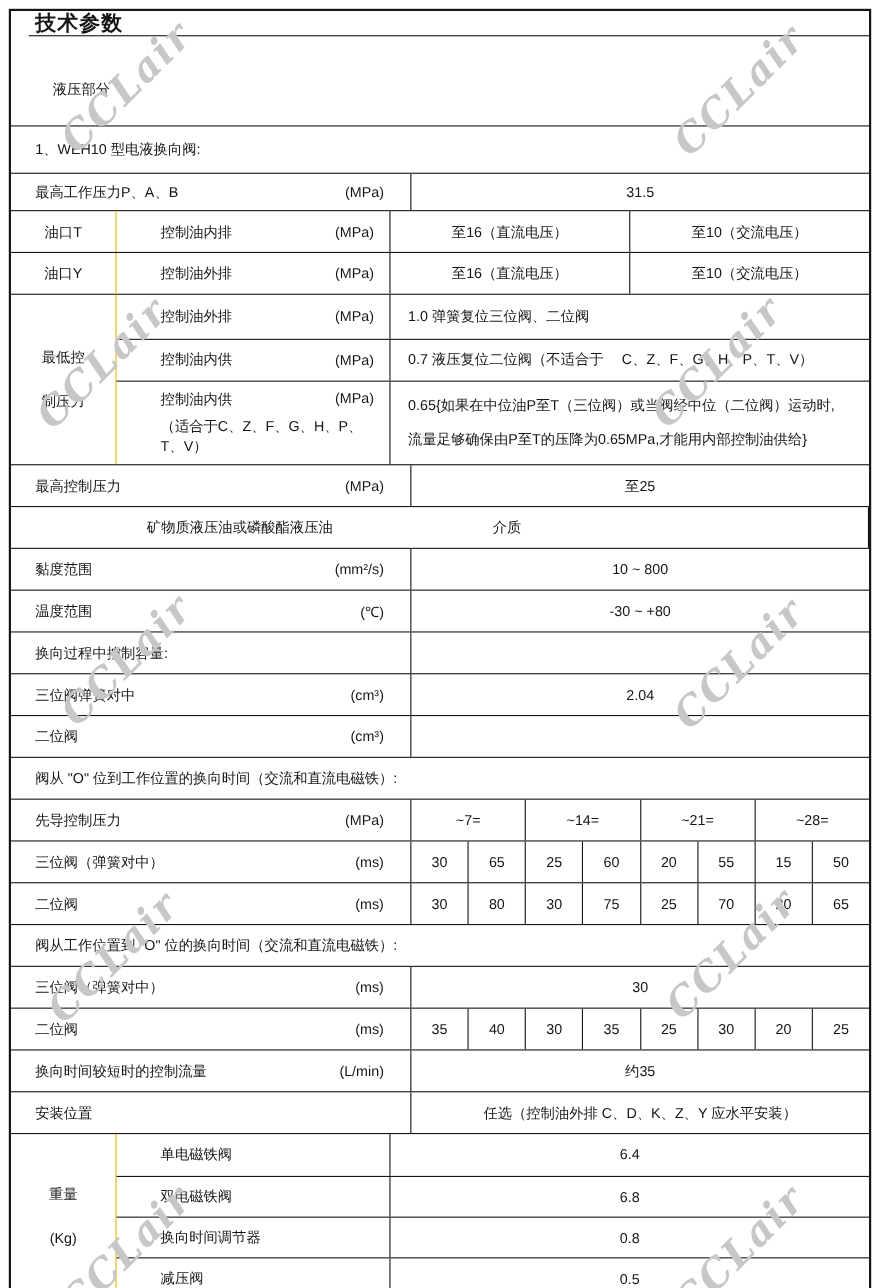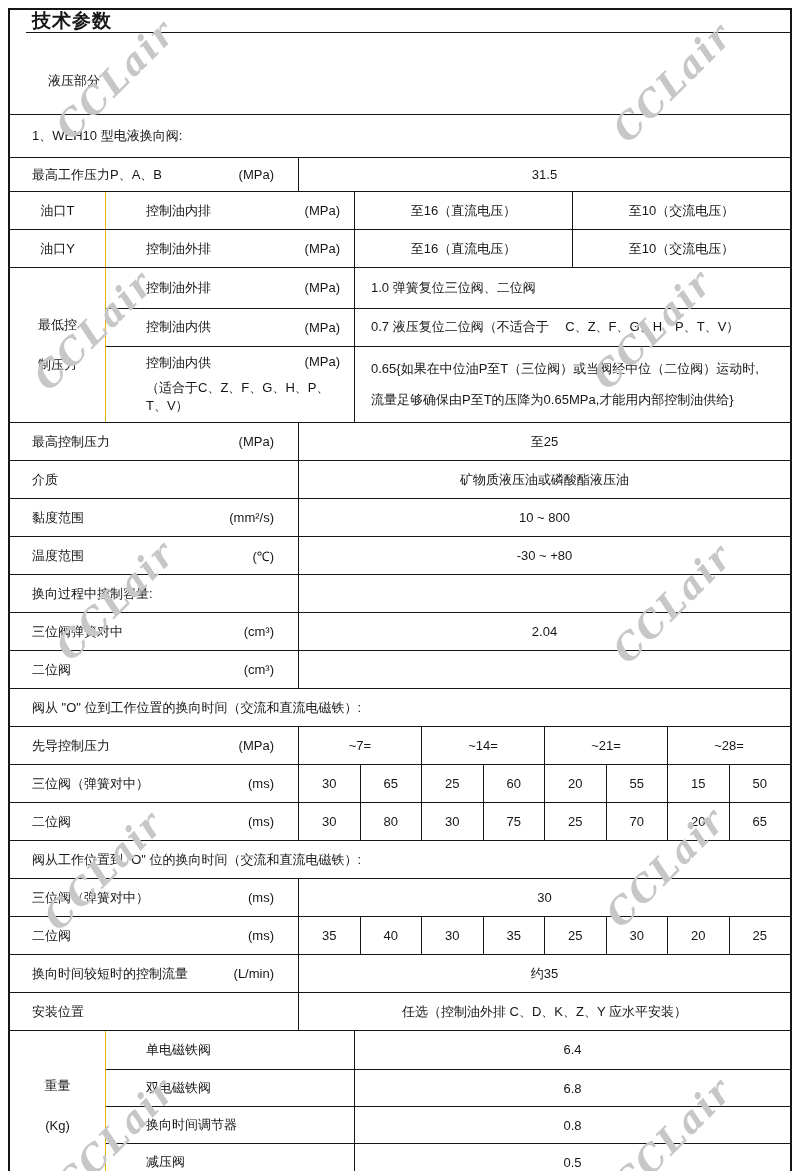--- a/index.html
+++ b/index.html
@@ -21,21 +21,21 @@
     z-index: 1;
   }
   .tr { display: flex; align-items: stretch; border-top: 1px solid #161616; }
   .tr.first { border-top: none; }
   .cell { display: flex; align-items: center; }
   
   .ca { width: 96px; border-right: 1px solid #eab308; justify-content: center; text-align: center; flex-direction: column; }
   
   .cb { width: 249px; border-right: 1px solid #161616; padding-left: 40px; padding-right: 14px; justify-content: space-between; }
   
-  .clabel { width: 289px; border-right: 1px solid #161616; padding-left: 22px; padding-right: 24px; justify-content: space-between; }
+  .clabel { width: 364px; border-right: 1px solid #161616; padding-left: 22px; padding-right: 24px; justify-content: space-between; }
   
   .cval { flex: 1; justify-content: center; text-align: center; }
   .cval-left { flex: 1; justify-content: flex-start; padding-left: 16px; }
   .cfull { flex: 1; padding-left: 22px; }
   
   .cgrid { flex: 1; display: flex; align-items: stretch; }
   .cgrid > div { flex: 1; border-right: 1px solid #161616; display: flex; align-items: center; justify-content: center; text-align: center; }
   .cgrid > div:last-child { border-right: none; }
   
   .group { flex: 1; display: flex; flex-direction: column; }
@@ -160,25 +160,25 @@
 
   <div class="tr" style="height:38px">
     <div class="cell clabel">
       <span>最高控制压力</span>
       <span>(MPa)</span>
     </div>
     <div class="cell cval">至25</div>
   </div>
 
   <div class="tr" style="height:38px">
+    <div class="cell cval">矿物质液压油或磷酸酯液压油</div>
     <div class="cell clabel">
       <span>介质</span>
       <span></span>
     </div>
-    <div class="cell cval">矿物质液压油或磷酸酯液压油</div>
   </div>
 
   <div class="tr" style="height:38px">
     <div class="cell clabel">
       <span>黏度范围</span>
       <span>(mm²/s)</span>
     </div>
     <div class="cell cval">10 ~ 800</div>
   </div>
 

